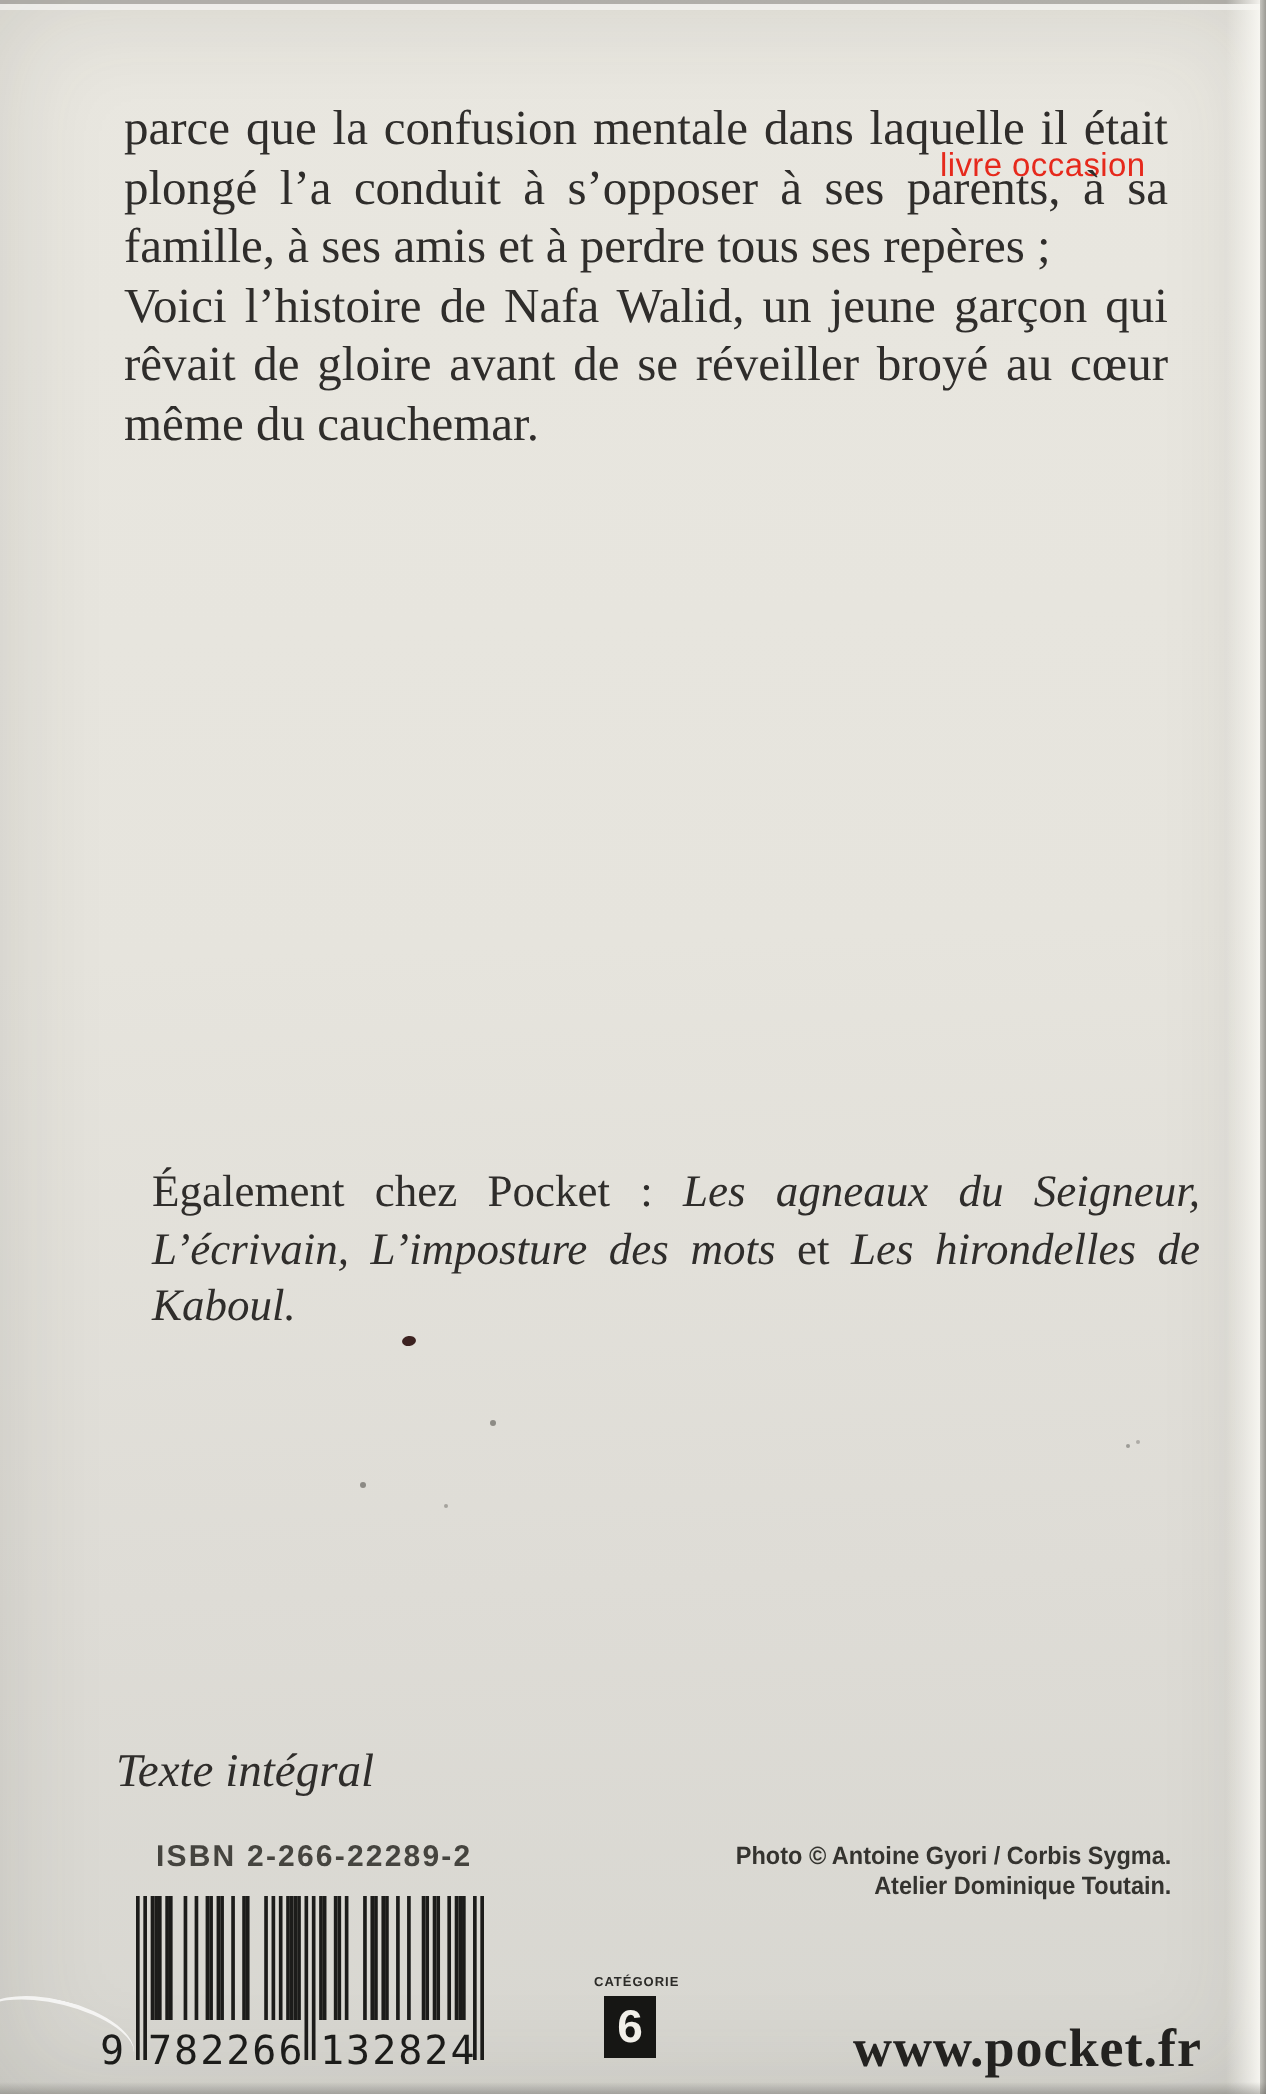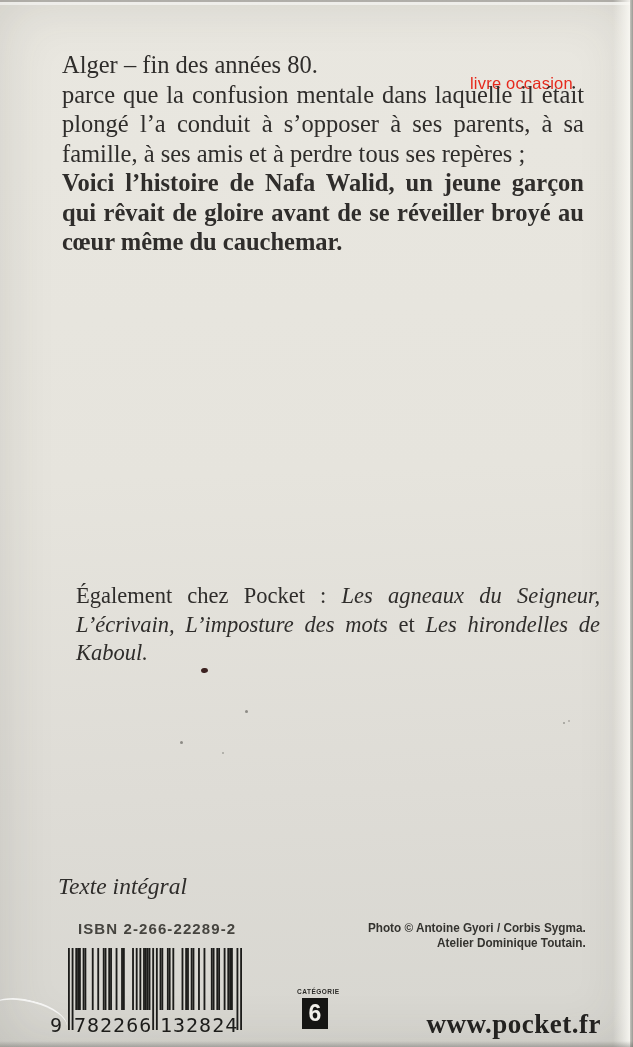--- a/index.html
+++ b/index.html
@@ -15,21 +15,21 @@
   .edge-right-light{position:absolute;top:0;bottom:0;right:3px;width:17px;background:linear-gradient(90deg,rgba(249,248,243,0),rgba(250,249,244,.9));}
   .edge-right-dark{position:absolute;top:0;bottom:0;right:0;width:3px;background:linear-gradient(90deg,#c6c5bf,#9b9a94);}
   .edge-bottom{position:absolute;left:0;right:0;bottom:0;height:6px;background:linear-gradient(0deg,rgba(70,68,64,.30),rgba(70,68,64,0));}
   .scratch{position:absolute;left:-12px;top:1000px;width:80px;height:34px;border-top:2px solid rgba(255,255,255,.75);border-radius:50%;transform:rotate(14deg);}
   .speck{position:absolute;border-radius:50%;background:rgba(40,38,34,.45);}
   
   .stamp{position:absolute;left:470px;top:74px;font:16.5px/1.1 "Liberation Sans",sans-serif;font-weight:500;letter-spacing:.2px;color:var(--stamp-red,#e6291c);text-align:right;}
   
   .blurb{position:absolute;left:62px;top:50px;width:522px;font-size:24.5px;line-height:29.5px;color:var(--ink,#2f2d2b);text-align:justify;}
   .blurb p{margin:0;}
-  .blurb p.bold{font-weight:700;}
+  .blurb p.bold{font-weight:400;}
   
   .also{position:absolute;left:76px;top:582px;width:524px;font-size:22.5px;line-height:28.5px;color:var(--ink,#2f2d2b);text-align:justify;}
   .also .it{font-style:italic;}
   .ink-dot{position:absolute;left:201px;top:668px;width:7px;height:5px;border-radius:50%;background:#3c2220;transform:rotate(-8deg);}
   
   .texte-integral{position:absolute;left:58px;top:872px;font-size:23.5px;line-height:1.2;color:var(--ink,#2f2d2b);font-style:italic;}
   .isbn{position:absolute;left:78px;top:921px;font:700 15px/1 "Liberation Sans",sans-serif;letter-spacing:1.1px;color:var(--muted-ink,#45443f);}
   .credits{position:absolute;right:47px;top:921px;text-align:right;font:700 12.5px/14.5px "Liberation Sans",sans-serif;color:#34332f;transform:scaleX(.94);transform-origin:100% 0;}
   .barcode{position:absolute;left:50px;top:948px;width:200px;height:94px;}
   .barcode svg{position:absolute;left:18px;top:0;}
@@ -56,21 +56,20 @@
   <div class="scratch"></div>
   <div class="speck" style="left:245px;top:710px;width:3px;height:3px;"></div>
   <div class="speck" style="left:180px;top:741px;width:3px;height:3px;"></div>
   <div class="speck" style="left:222px;top:752px;width:2px;height:2px;opacity:.7;"></div>
   <div class="speck" style="left:563px;top:722px;width:2px;height:2px;opacity:.8;"></div>
   <div class="speck" style="left:568px;top:720px;width:2px;height:2px;opacity:.6;"></div>
 
   <div class="stamp">livre occasion</div>
 
   <div class="blurb">
-      <p>Alger – fin des années 80.</p>
       <p>parce que la confusion mentale dans laquelle il était plongé l’a conduit à s’opposer à ses parents, à sa famille, à ses amis et à perdre tous ses repères&nbsp;;</p>
       <p class="bold">Voici l’histoire de Nafa Walid, un jeune garçon qui rêvait de gloire avant de se réveiller broyé au cœur même du cauchemar.</p>
     </div>
 
   <div class="also"><span>Également chez Pocket&nbsp;: </span><span class="it">Les agneaux du Seigneur, L’écrivain, L’imposture des mots</span><span> et </span><span class="it">Les hirondelles de Kaboul.</span></div>
 
   <div class="ink-dot"></div>
 
   <div class="texte-integral">Texte intégral</div>
   <div class="isbn">ISBN 2-266-22289-2</div>

